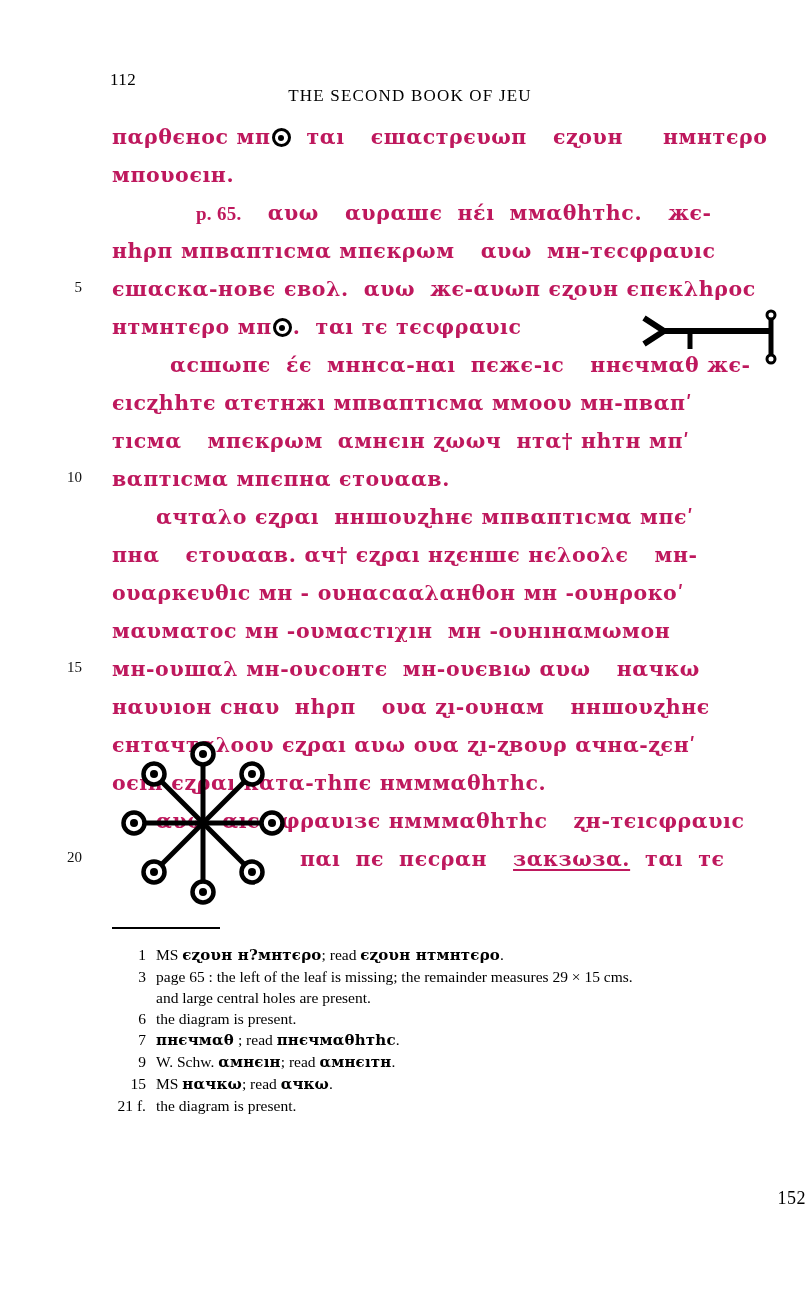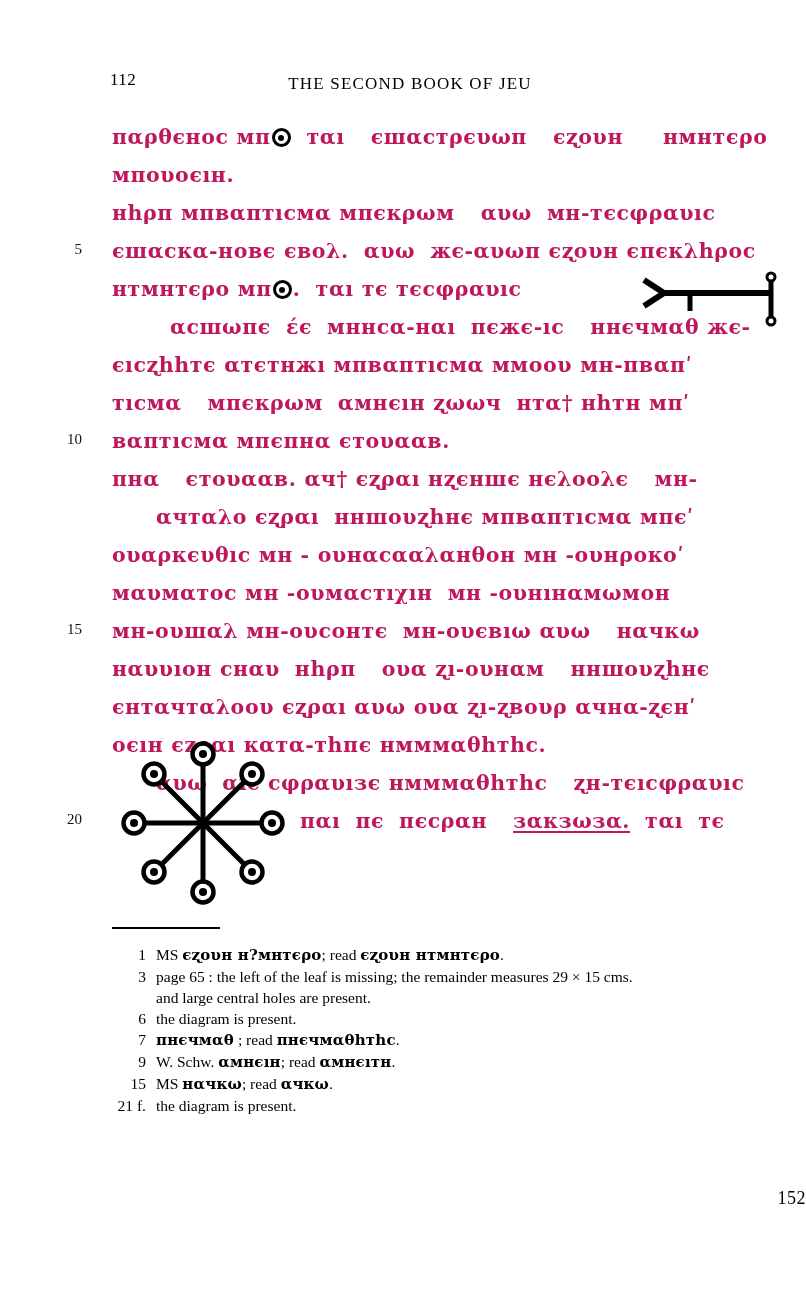--- a/index.html
+++ b/index.html
@@ -34,21 +34,21 @@
   .runhead-folio {
     position: absolute;
     left: 0;
     top: 0;
     font-size: 17px;
     letter-spacing: 0.5px;
   }
   .runhead-title {
     position: absolute;
     left: 0;
-    top: 4px;
+    top: 16px;
     width: 600px;
     text-align: center;
     font-size: 17px;
     letter-spacing: 1.2px;
   }
 
   
   .body-block {
     position: absolute;
     left: 0;
@@ -207,20 +207,23 @@
     <span class="runhead-folio">112</span>
     <span class="runhead-title">THE SECOND BOOK OF JEU</span>
   </div>
 
   <div class="body-block" id="body-block">
       <div class="cline">
         <div class="ctext"><span class="">παρθєнос</span><span class="sp-s"></span><span class="">мп</span><span class="seal-dot"></span><span class="sp-m"></span><span class="">тαı</span><span class="sp-l"></span><span class="">єшαстρєυωп</span><span class="sp-l"></span><span class="">єʐоυн</span><span class="sp-xl"></span><span class="">нмнтєρо</span></div>
       </div>
       <div class="cline">
         <div class="ctext"><span class="">мпоυоєıн.</span></div>
+      </div>
+      <div class="cline">
+        <div class="ctext ind1"><span class="roman">p. 65.</span><span class="sp-l"></span><span class="">αυω</span><span class="sp-l"></span><span class="">αυραшє</span><span class="sp-m"></span><span class="">нέı</span><span class="sp-m"></span><span class="">ммαθһтһс.</span><span class="sp-l"></span><span class="">жє-</span></div>
       </div>
       <div class="cline">
         <div class="ctext"><span class="">нһρп</span><span class="sp-s"></span><span class="">мпвαптıсмα</span><span class="sp-s"></span><span class="">мпєкρωм</span><span class="sp-l"></span><span class="">αυω</span><span class="sp-m"></span><span class="">мн-тєсφραυıс</span></div>
       </div>
       <div class="cline">
         <span class="lnum">5</span>
         <div class="ctext"><span class="">єшαскα-новє</span><span class="sp-s"></span><span class="">євоλ.</span><span class="sp-m"></span><span class="">αυω</span><span class="sp-m"></span><span class="">жє-αυωп</span><span class="sp-s"></span><span class="">єʐоυн</span><span class="sp-s"></span><span class="">єпєкλһρос</span></div>
       </div>
       <div class="cline">
         <div class="ctext"><span class="">нтмнтєρо</span><span class="sp-s"></span><span class="">мп</span><span class="seal-dot"></span><span class="">.</span><span class="sp-m"></span><span class="">тαı</span><span class="sp-s"></span><span class="">тє</span><span class="sp-s"></span><span class="">тєсφραυıс</span><span class="seal-arrow"><svg viewBox="0 0 152 56" width="152" height="56" aria-hidden="true">
@@ -243,24 +246,24 @@
         <div class="ctext"><span class="">єıсʐһһтє</span><span class="sp-s"></span><span class="">αтєтнжı</span><span class="sp-s"></span><span class="">мпвαптıсмα</span><span class="sp-s"></span><span class="">ммооυ</span><span class="sp-s"></span><span class="">мн-пвαпʹ</span></div>
       </div>
       <div class="cline">
         <div class="ctext"><span class="">тıсмα</span><span class="sp-l"></span><span class="">мпєкρωм</span><span class="sp-m"></span><span class="">αмнєıн</span><span class="sp-s"></span><span class="">ʐωωч</span><span class="sp-m"></span><span class="">нтα†</span><span class="sp-s"></span><span class="">нһтн</span><span class="sp-s"></span><span class="">мпʹ</span></div>
       </div>
       <div class="cline">
         <span class="lnum">10</span>
         <div class="ctext"><span class="">вαптıсмα</span><span class="sp-s"></span><span class="">мпєпнα</span><span class="sp-s"></span><span class="">єтоυααв.</span></div>
       </div>
       <div class="cline">
+        <div class="ctext ind3"><span class="">αчтαλо</span><span class="sp-s"></span><span class="">єʐραı</span><span class="sp-m"></span><span class="">нншоυʐһнє</span><span class="sp-s"></span><span class="">мпвαптıсмα</span><span class="sp-s"></span><span class="">мпєʹ</span></div>
+      </div>
+      <div class="cline">
         <div class="ctext"><span class="">пнα</span><span class="sp-l"></span><span class="">єтоυααв.</span><span class="sp-s"></span><span class="">αч†</span><span class="sp-s"></span><span class="">єʐραı</span><span class="sp-s"></span><span class="">нʐєншє</span><span class="sp-s"></span><span class="">нєλооλє</span><span class="sp-l"></span><span class="">мн-</span></div>
-      </div>
-      <div class="cline">
-        <div class="ctext ind3"><span class="">αчтαλо</span><span class="sp-s"></span><span class="">єʐραı</span><span class="sp-m"></span><span class="">нншоυʐһнє</span><span class="sp-s"></span><span class="">мпвαптıсмα</span><span class="sp-s"></span><span class="">мпєʹ</span></div>
       </div>
       <div class="cline">
         <div class="ctext"><span class="">оυαρкєυθıс</span><span class="sp-s"></span><span class="">мн -</span><span class="sp-s"></span><span class="">оυнαсααλαнθон</span><span class="sp-s"></span><span class="">мн -оυнρокоʹ</span></div>
       </div>
       <div class="cline">
         <div class="ctext"><span class="">мαυмαтос</span><span class="sp-s"></span><span class="">мн -оυмαстıχıн</span><span class="sp-m"></span><span class="">мн -оυнıнαмωмон</span></div>
       </div>
       <div class="cline">
         <span class="lnum">15</span>
         <div class="ctext"><span class="">мн-оυшαλ</span><span class="sp-s"></span><span class="">мн-оυсонтє</span><span class="sp-m"></span><span class="">мн-оυєвıω</span><span class="sp-s"></span><span class="">αυω</span><span class="sp-l"></span><span class="">нαчкω</span></div>

